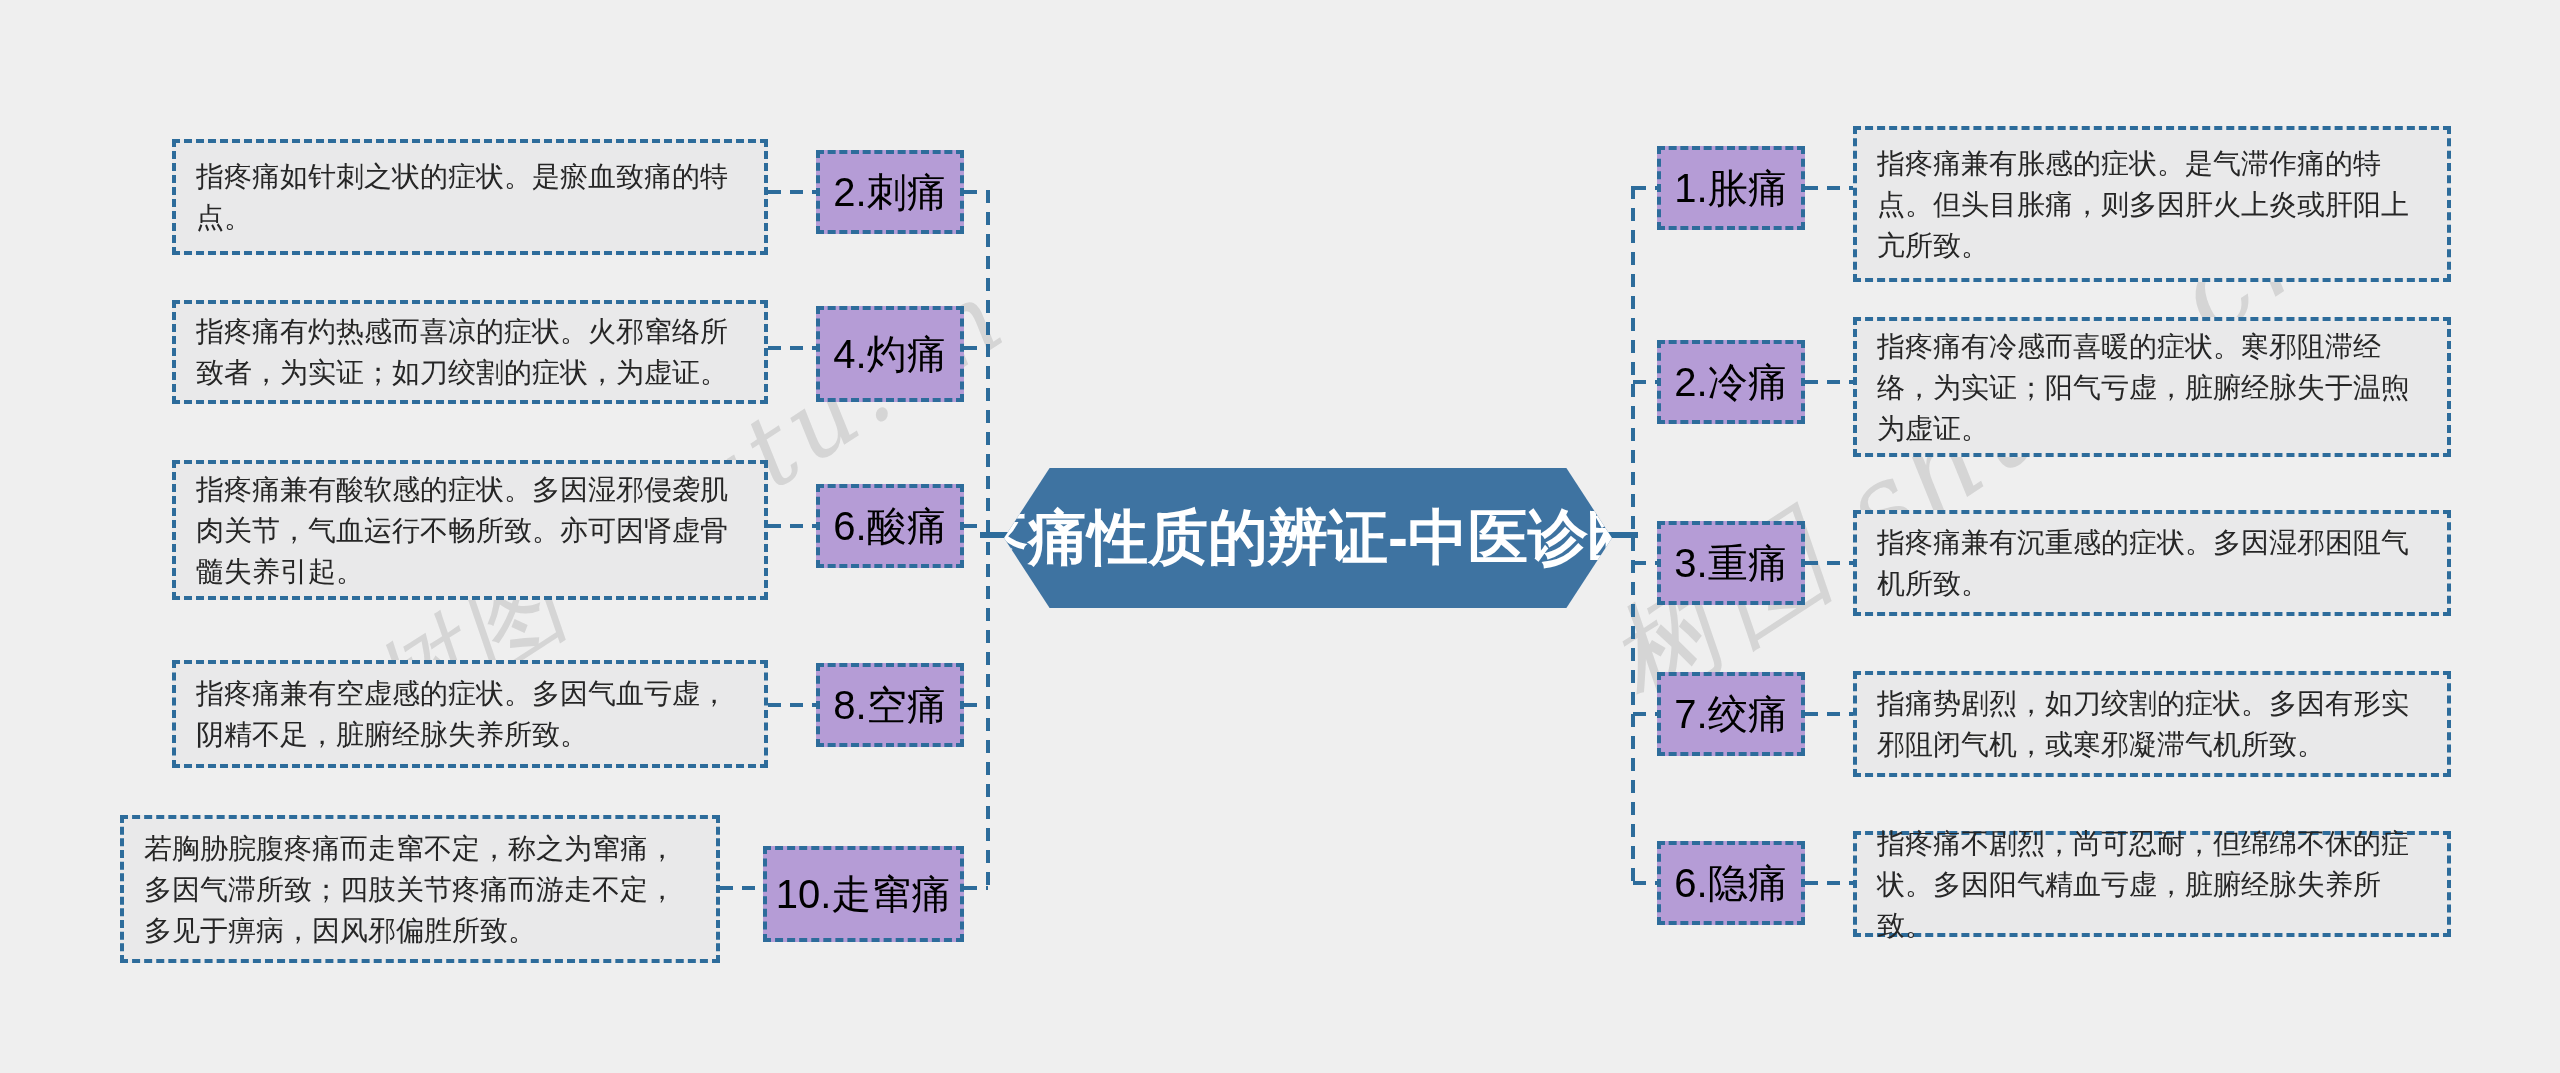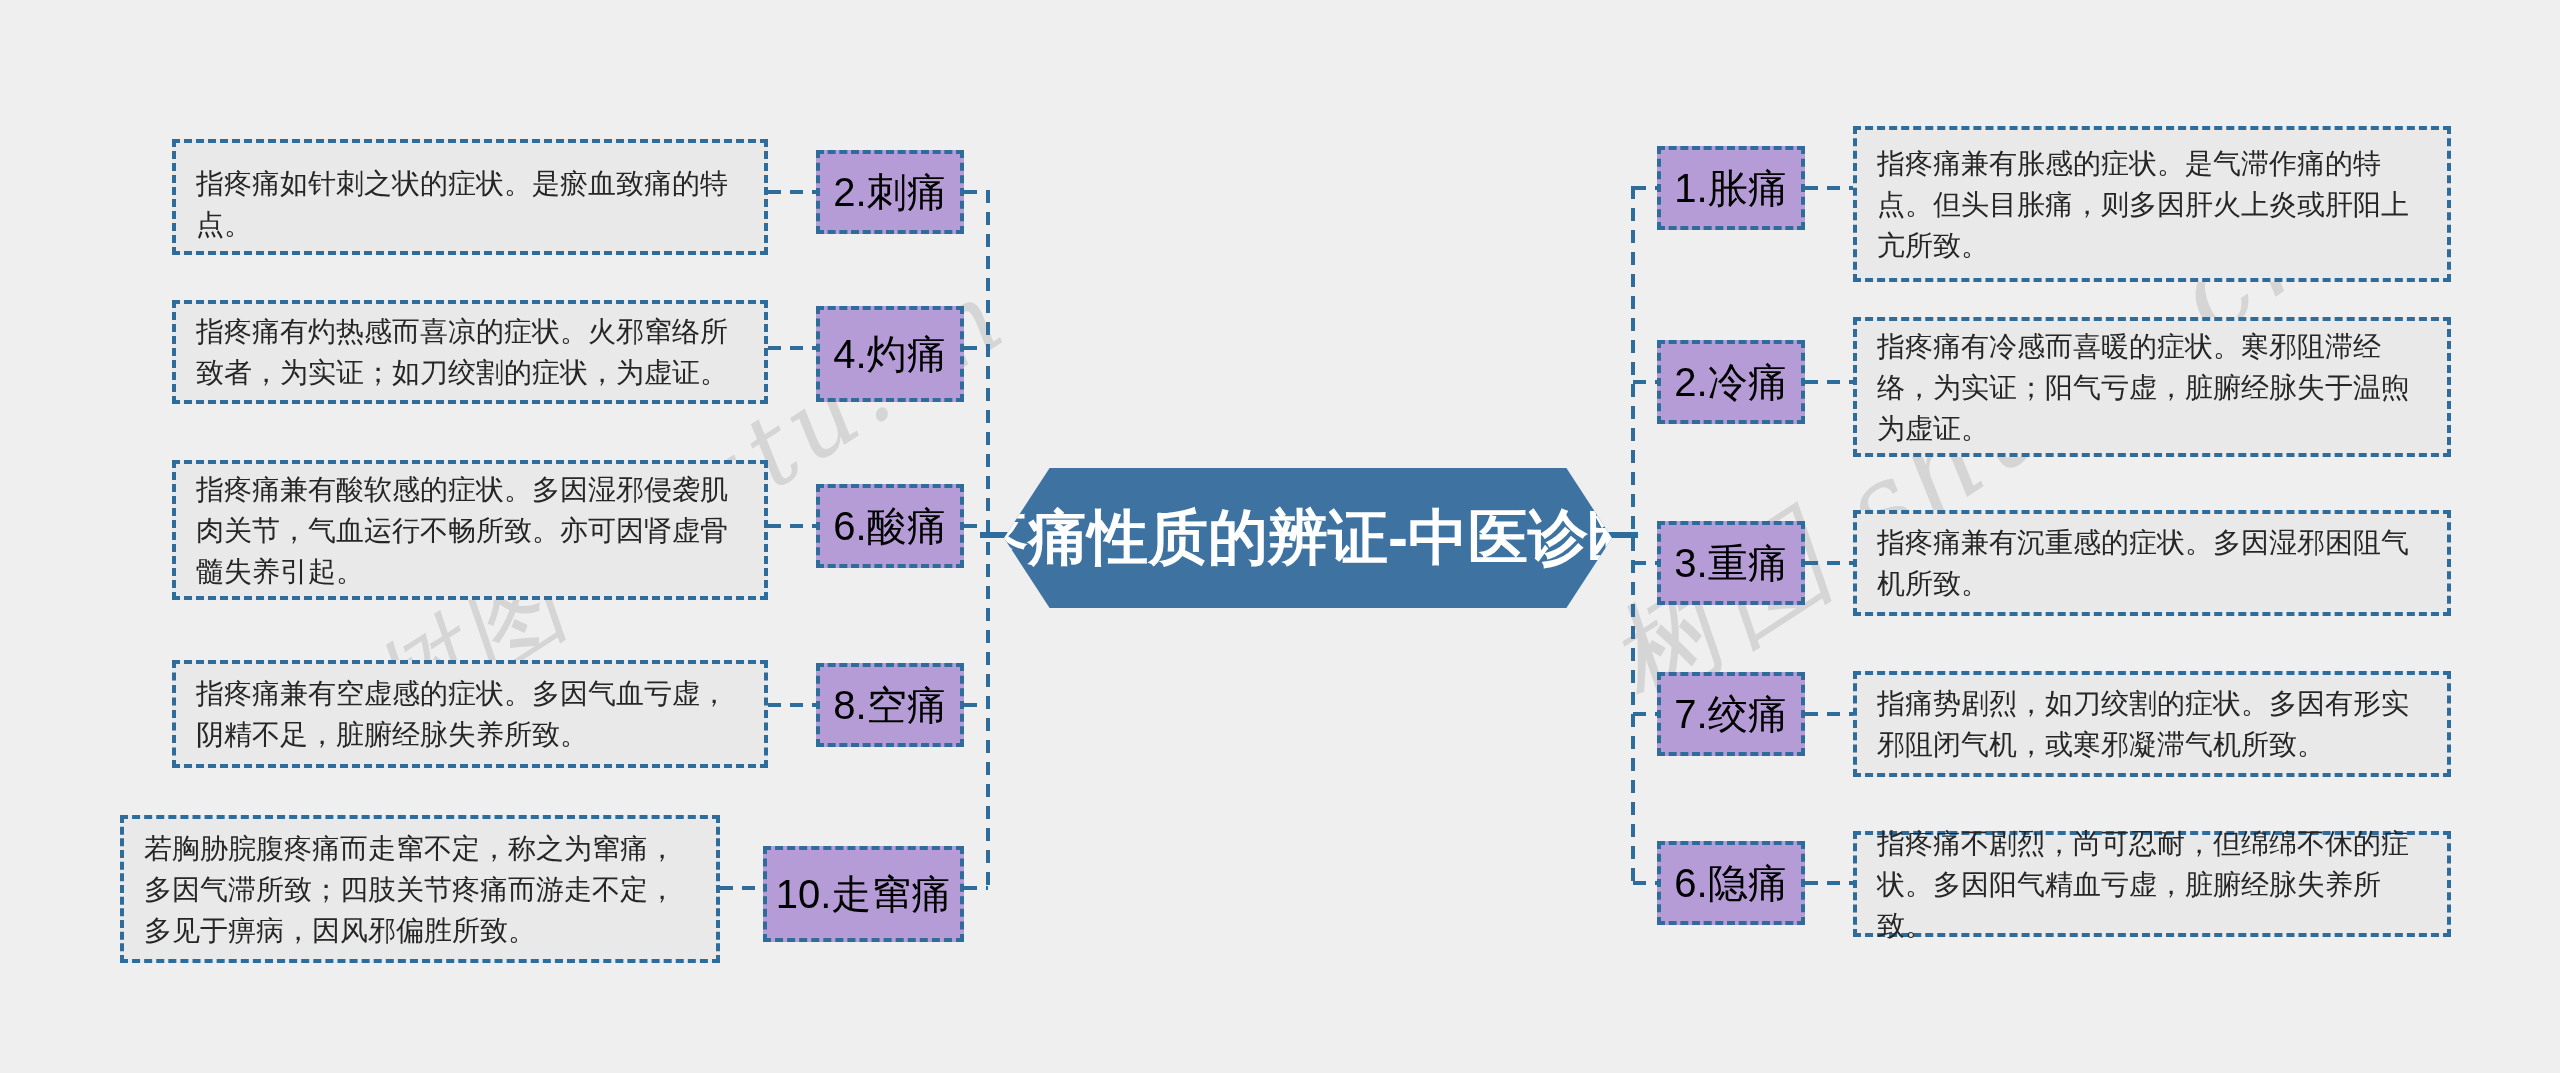--- a/index.html
+++ b/index.html
@@ -67,21 +67,21 @@
   <div class="hline" style="left:1805px;top:380px;width:48px;"></div>
   <div class="hline" style="left:1633px;top:561px;width:24px;"></div>
   <div class="hline" style="left:1805px;top:561px;width:48px;"></div>
   <div class="hline" style="left:1633px;top:712px;width:24px;"></div>
   <div class="hline" style="left:1805px;top:712px;width:48px;"></div>
   <div class="hline" style="left:1633px;top:881px;width:24px;"></div>
   <div class="hline" style="left:1805px;top:881px;width:48px;"></div>
 
   <div class="hex">疼痛性质的辨证-中医诊断</div>
 
-  <div class="desc" style="left:172px;top:139px;width:596px;height:116px;align-items:flex-end;">
+  <div class="desc" style="left:172px;top:139px;width:596px;height:116px;">
     <div class="txt">指疼痛如针刺之状的症状。是瘀血致痛的特点。</div>
     </div>
   <div class="desc" style="left:172px;top:300px;width:596px;height:104px;">
     <div class="txt">指疼痛有灼热感而喜凉的症状。火邪窜络所致者，为实证；如刀绞割的症状，为虚证。</div>
     </div>
   <div class="desc" style="left:172px;top:460px;width:596px;height:140px;">
     <div class="txt">指疼痛兼有酸软感的症状。多因湿邪侵袭肌肉关节，气血运行不畅所致。亦可因肾虚骨髓失养引起。</div>
     </div>
   <div class="desc" style="left:172px;top:660px;width:596px;height:108px;">
     <div class="txt">指疼痛兼有空虚感的症状。多因气血亏虚，阴精不足，脏腑经脉失养所致。</div>

